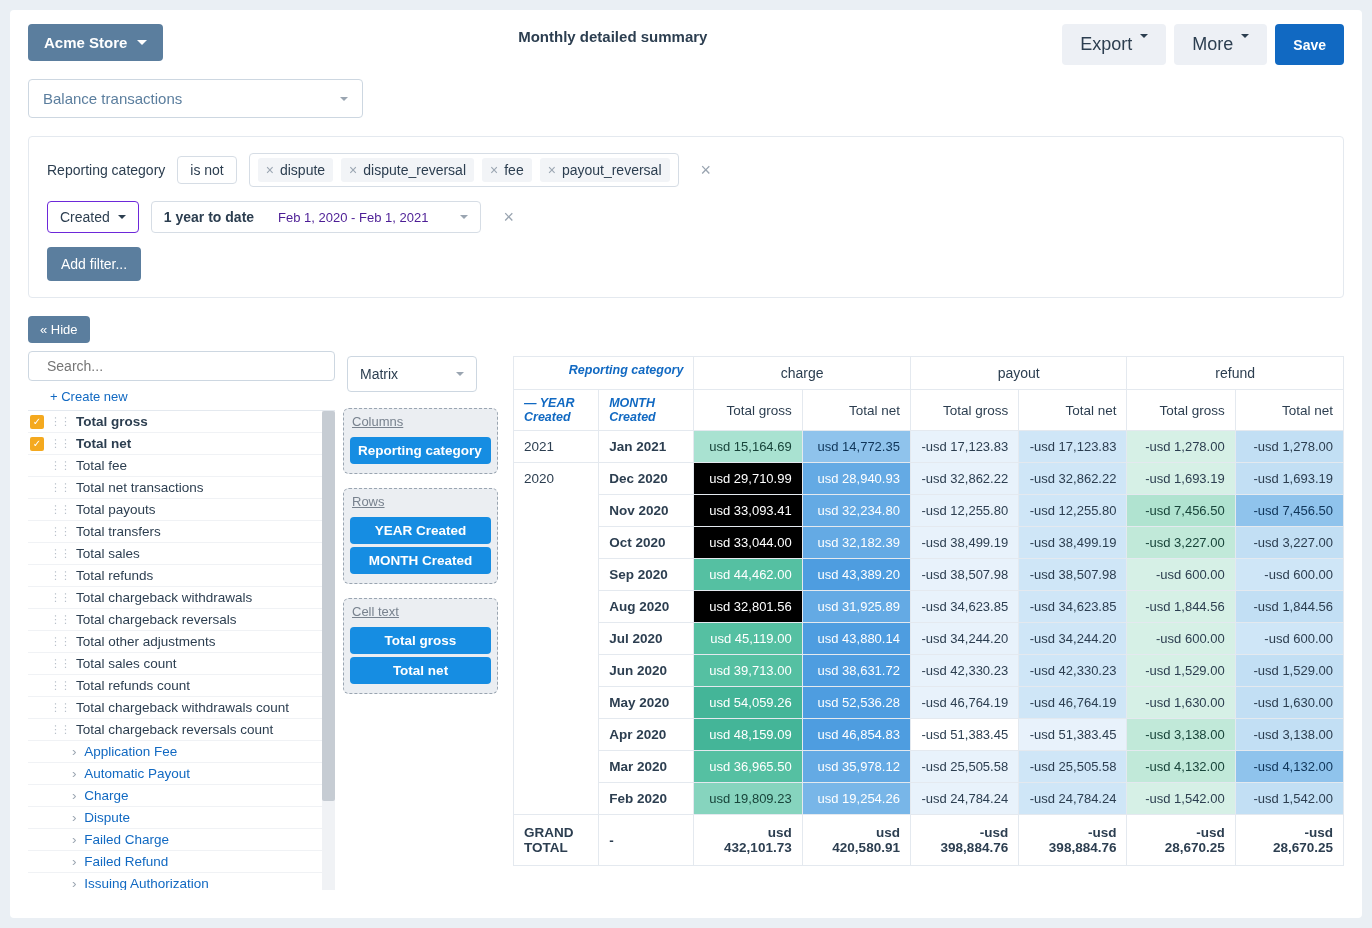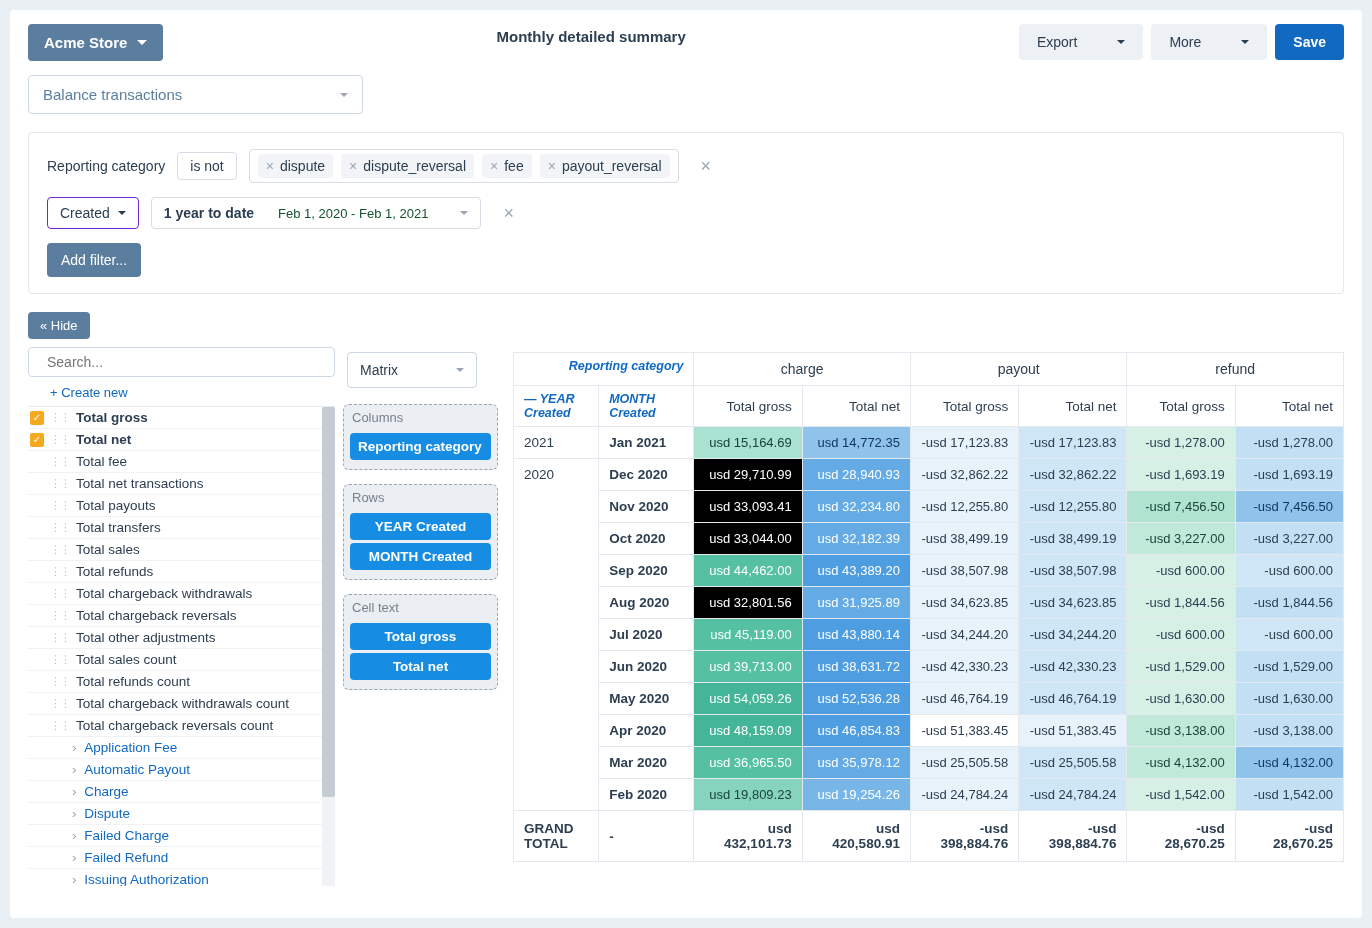--- a/index.html
+++ b/index.html
@@ -28,23 +28,22 @@
     border-left:5px solid transparent;border-right:5px solid transparent;
     border-top:5px solid currentColor;}
   .caret-down-sm { margin-left:8px; display:inline-block; width:0;height:0;
     border-left:4px solid transparent;border-right:4px solid transparent;
     border-top:4px solid currentColor;}
   .page-title { flex:1; text-align:center; font-weight:600; font-size:15px;
     color:#2c3e50; padding-top:4px;}
   .top-actions { display:flex; gap:8px; }
   .btn-light {
     background:#edf0f5; color:#2c3e50; border:none; border-radius:4px;
-    padding:10px 18px; font-size:14px; display:inline-flex; align-items:center;
+    padding:10px 18px; font-size:18px; display:inline-flex; align-items:flex-start;
     cursor:pointer;
-    gap:32px;
   }
   .btn-primary {
     background:#1169c2; color:#fff; border:none; border-radius:4px;
     padding:4px 18px; font-size:14px; font-weight:600; cursor:pointer;
   }
   .data-source {
     margin-top:14px;
     width:335px; border:1px solid #cdd7e1; border-radius:4px; padding:10px 14px;
     color:#5b7e9e; font-size:15px; cursor:pointer; display:flex; align-items:center;
     justify-content:space-between;
@@ -64,21 +63,21 @@
   .tag { background:#f2f4f7; border-radius:3px; padding:4px 8px; display:inline-flex;
     align-items:center; font-size:14px; color:#2c3e50;}
   .tag .x { color:#9aa5b1; margin-right:6px; font-weight:400; }
   .remove-filter { color:#9aa5b1; font-size:18px; margin-left:10px; cursor:pointer; line-height:1;}
   .filter-line2 { display:flex; align-items:center; gap:12px; margin-top:14px;}
   .select-like { border:1px solid #6d28d9; border-radius:4px; padding:7px 12px;
     display:inline-flex; align-items:center; cursor:pointer;}
   .range-box { border:1px solid #d6dde5; border-radius:4px; padding:7px 12px;
     display:inline-flex; align-items:center; gap:24px; cursor:pointer;}
   .range-box .strong { font-weight:600; }
-  .range-box .muted { color:#14532d; font-size:13px; }
+  .range-box .muted { color:#4c1d95; font-size:13px; }
   .add-filter-btn {
     margin-top:14px;
     background:#5b7e9e; color:#ffffff; border:none; border-radius:4px;
     padding:9px 14px; font-size:14px; cursor:pointer;
   }
 
   .workspace { display:flex; margin-top:18px; gap:0; }
   .left-col { width:307px; flex-shrink:0; }
   .hide-btn {
     background:#5b7e9e; color:#fff; border:none; border-radius:4px;
@@ -115,21 +114,21 @@
   .expander::before { content:"› "; color:#9aa5b1; margin-right:4px;}
 
   .cfg-col { width:160px; flex-shrink:0; margin-left:8px; padding-top:40px;}
   .view-select { width:130px; border:1px solid #cdd7e1; border-radius:4px;
     padding:9px 12px; display:flex; align-items:center; justify-content:space-between;
     cursor:pointer; margin-bottom:16px; margin-left:4px;}
   .cfg-group {
     border:1.5px dashed #9aa5b1; border-radius:6px; background:#ebeef2;
     margin:0 0 14px 0; padding:2px 4px 6px 4px; width:155px;
   }
-  .cfg-group .hdr { color:#78828e; font-size:13px; padding:3px 4px 5px 4px;}
+  .cfg-group .hdr { color:#78828e; font-size:13px; padding:3px 4px 5px 4px;text-decoration:underline;}
   .pill {
     background:#168de2; color:#fff; border-radius:4px; padding:6px 8px;
     font-size:13.5px; font-weight:600; margin:3px 2px; text-align:left;
   }
   .pill.center { text-align:center; }
 
   .grid-wrap { flex:1; margin-left:10px; overflow:hidden; padding-top:40px;}
   table.mx { width:100%; border-collapse:collapse; table-layout:fixed; }
   table.mx th, table.mx td { border:1px solid #e4e9ef; }
   .corner {

